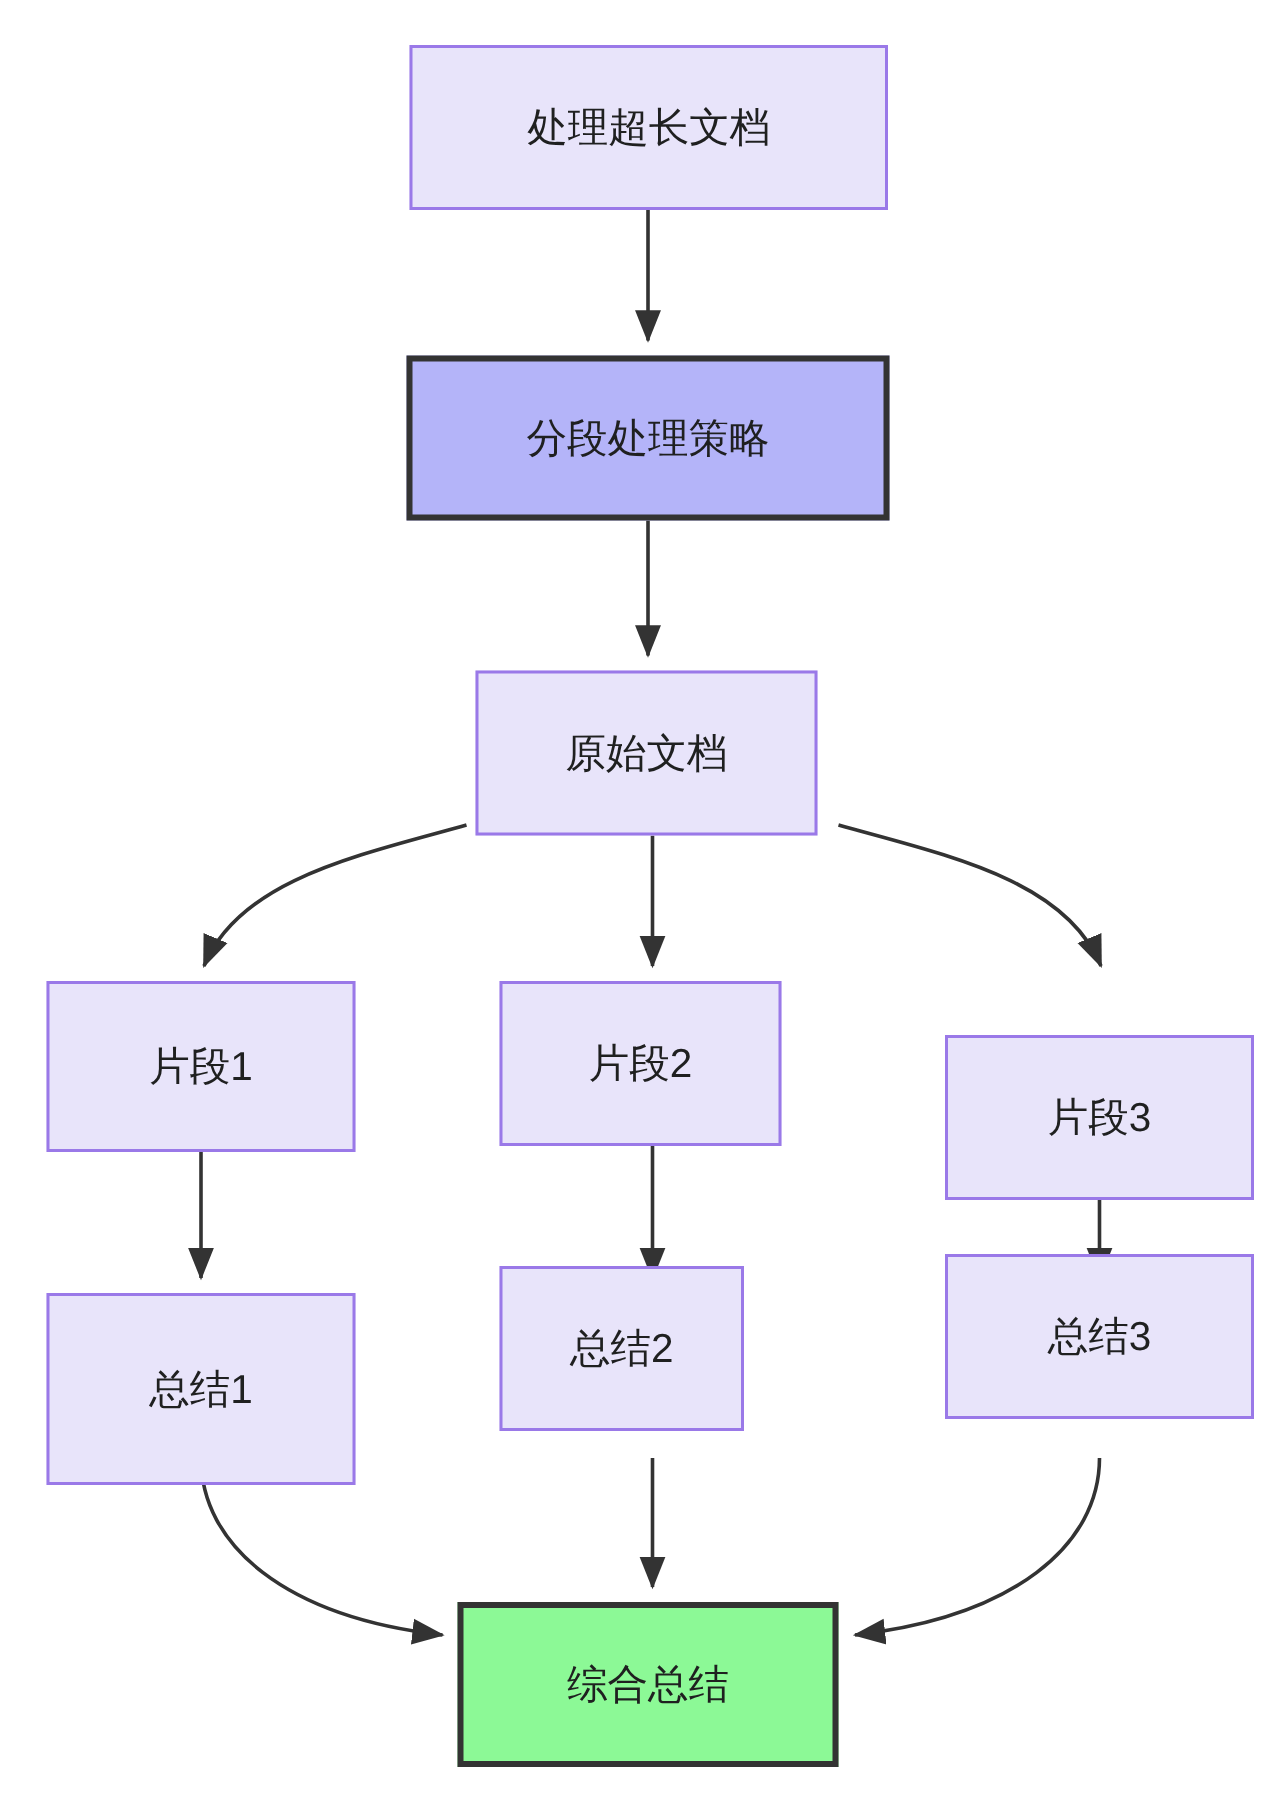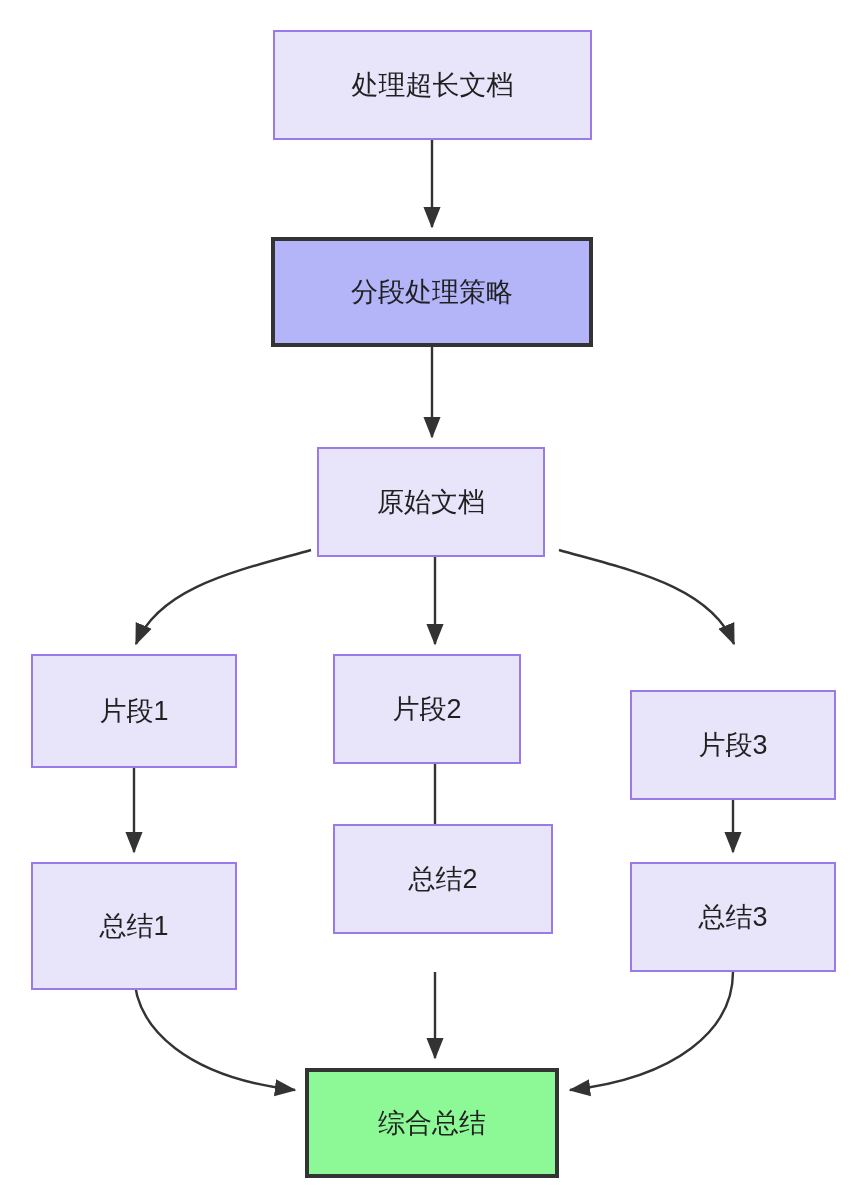--- a/index.html
+++ b/index.html
@@ -101,24 +101,24 @@
       </div>
       <div class="node style-light" style="left: 333px; top: 654px; width: 188px; height: 110px;">
         <span class="node-label">片段2</span>
       </div>
       <div class="node style-light" style="left: 630px; top: 654px; width: 206px; height: 110px; margin-top: 36px;">
         <span class="node-label">片段3</span>
       </div>
       <div class="node style-light" style="left: 31px; top: 862px; width: 206px; height: 128px;">
         <span class="node-label">总结1</span>
       </div>
-      <div class="node style-light" style="left: 333px; top: 824px; width: 220px; height: 110px;">
+      <div class="node style-light" style="left: 333px; top: 844px; width: 163px; height: 110px;">
         <span class="node-label">总结2</span>
       </div>
-      <div class="node style-light" style="left: 630px; top: 862px; width: 206px; height: 110px;">
+      <div class="node style-light" style="left: 630px; top: 836px; width: 206px; height: 110px;">
         <span class="node-label">总结3</span>
       </div>
       <div class="node style-result" style="left: 305px; top: 1068px; width: 254px; height: 110px; justify-content: center;">
         <span class="node-label">综合总结</span>
       </div>
     </div>
 
 </div>
 
 </body></html>

